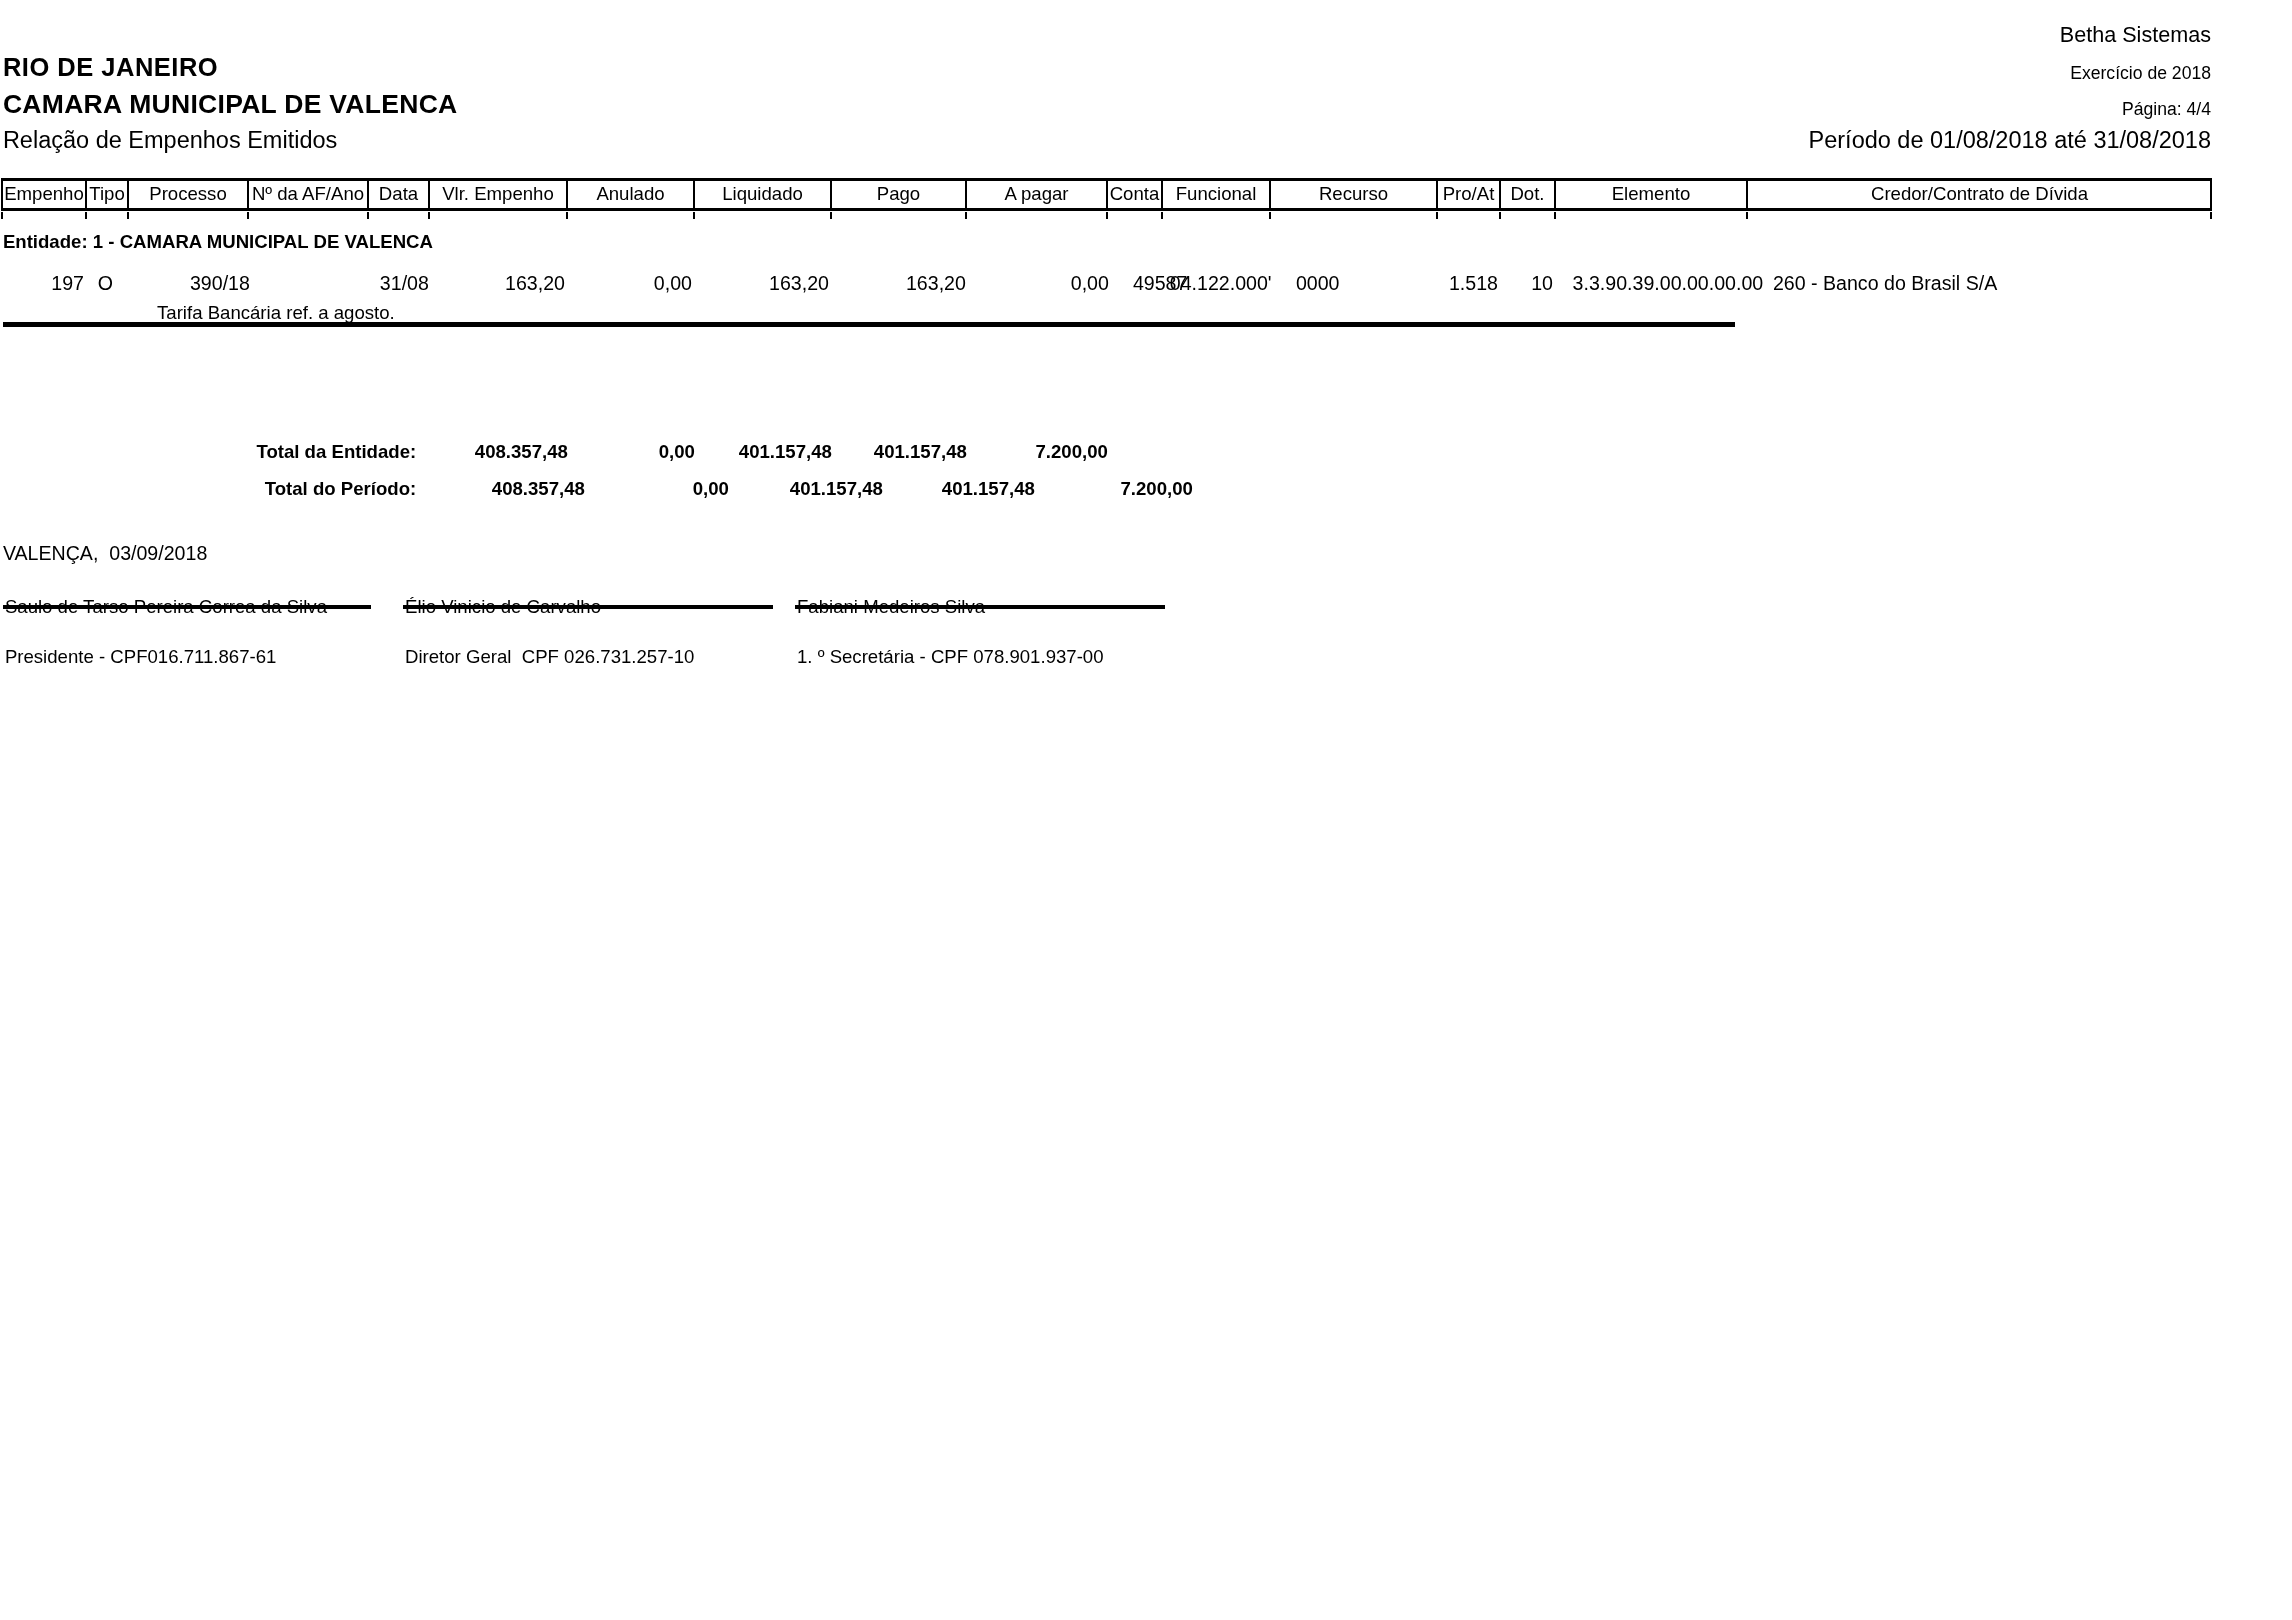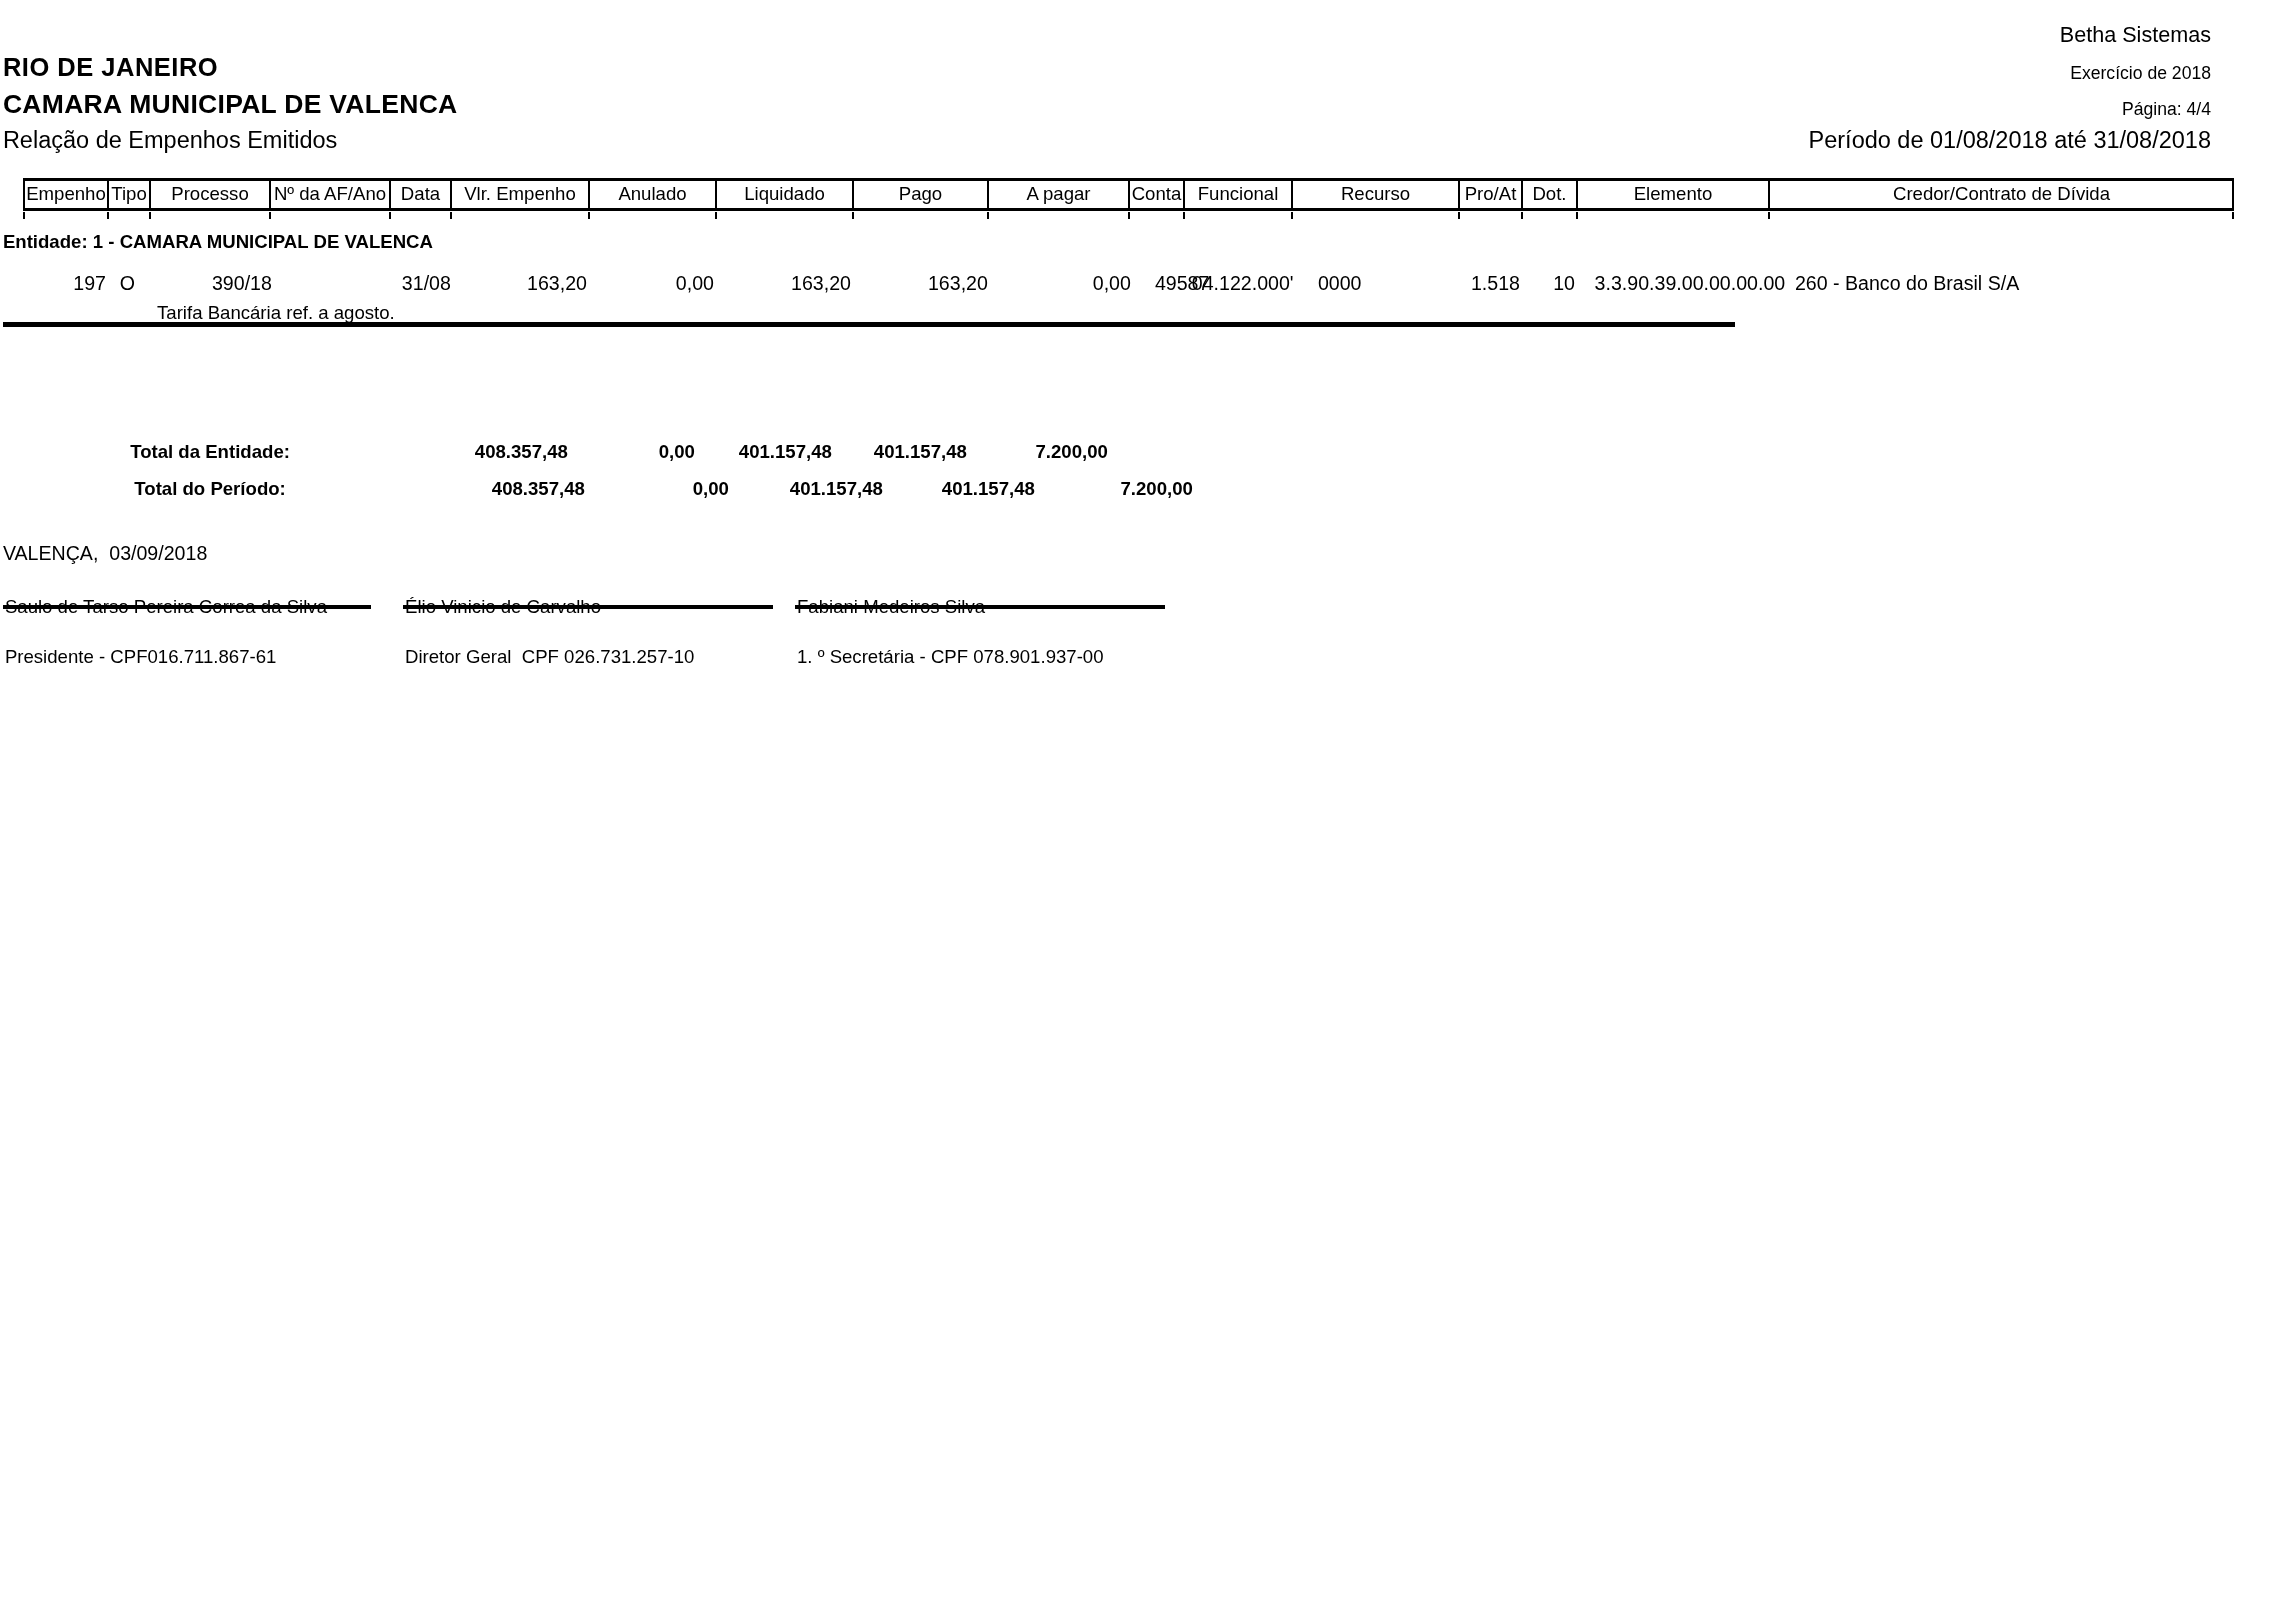--- a/index.html
+++ b/index.html
@@ -19,21 +19,20 @@
   .hr { right:82px; text-align:right; }
   .vendor     { top:21.6px;  font-size:21.6px;text-align:right; }
   .exercise   { top:63px;  font-size:17.6px; }
   .page-label { top:99px; font-size:17.6px; }
   .period     { top:127px; font-size:23.5px; }
 
   
   .grid17 {
     display:grid;
     grid-template-columns:84px 42px 120px 120px 61px 138px 127px 137px 135px 141px 55px 108px 167px 63px 55px 192px 463px;
-    margin-left:22px;
   }
   .thead {
     position:absolute; left:1px; top:178px; width:2207px; box-sizing:content-box;
     border:2.9px solid #000; border-top-width:3.9px; border-bottom-width:3.9px;
   }
   .thead .c {
     height:26.5px; line-height:26.5px; text-align:center; font-size:18.6px;
     border-right:2.9px solid #000; overflow:hidden;
   }
   .thead .c:last-child { border-right:none; }
@@ -53,21 +52,21 @@
   .pl6 { padding-left:5.9px; } .pl8 { padding-left:24px; } .pl10 { padding-left:9.8px; } .pl16 { padding-left:15.7px; }
 
   .historico { left:157px; top:302px; font-size:18.6px; }
   .hrule { left:2.9px; top:322px; width:1732px; height:4.9px; background:#000; }
 
   .total-row {
     position:absolute; left:3.9px; width:1106px; display:grid;
     grid-template-columns:426px 138px 127px 137px 135px 141px;
     font-weight:bold; font-size:18.6px; line-height:22.5px;
   }
-  .total-row .lbl { text-align:center; padding-right:13.7px; }
+  .total-row .lbl { text-align:right; padding-right:13.7px; }
   .total-row .num { text-align:right; }
   .t1 { top:441px; } .t2 { top:478px;gap:17px; }
 
   .place-date { left:2.9px; top:542px; font-size:19.6px; white-space:pre; }
 
   .sig-line { position:absolute; top:605px; height:3.9px; background:#000; }
   .sl1 { left:2.9px;   width:368px; }
   .sl2 { left:403px; width:370px; }
   .sl3 { left:795px; width:370px; }
   .sig-name { top:596px; font-size:18.6px; }

